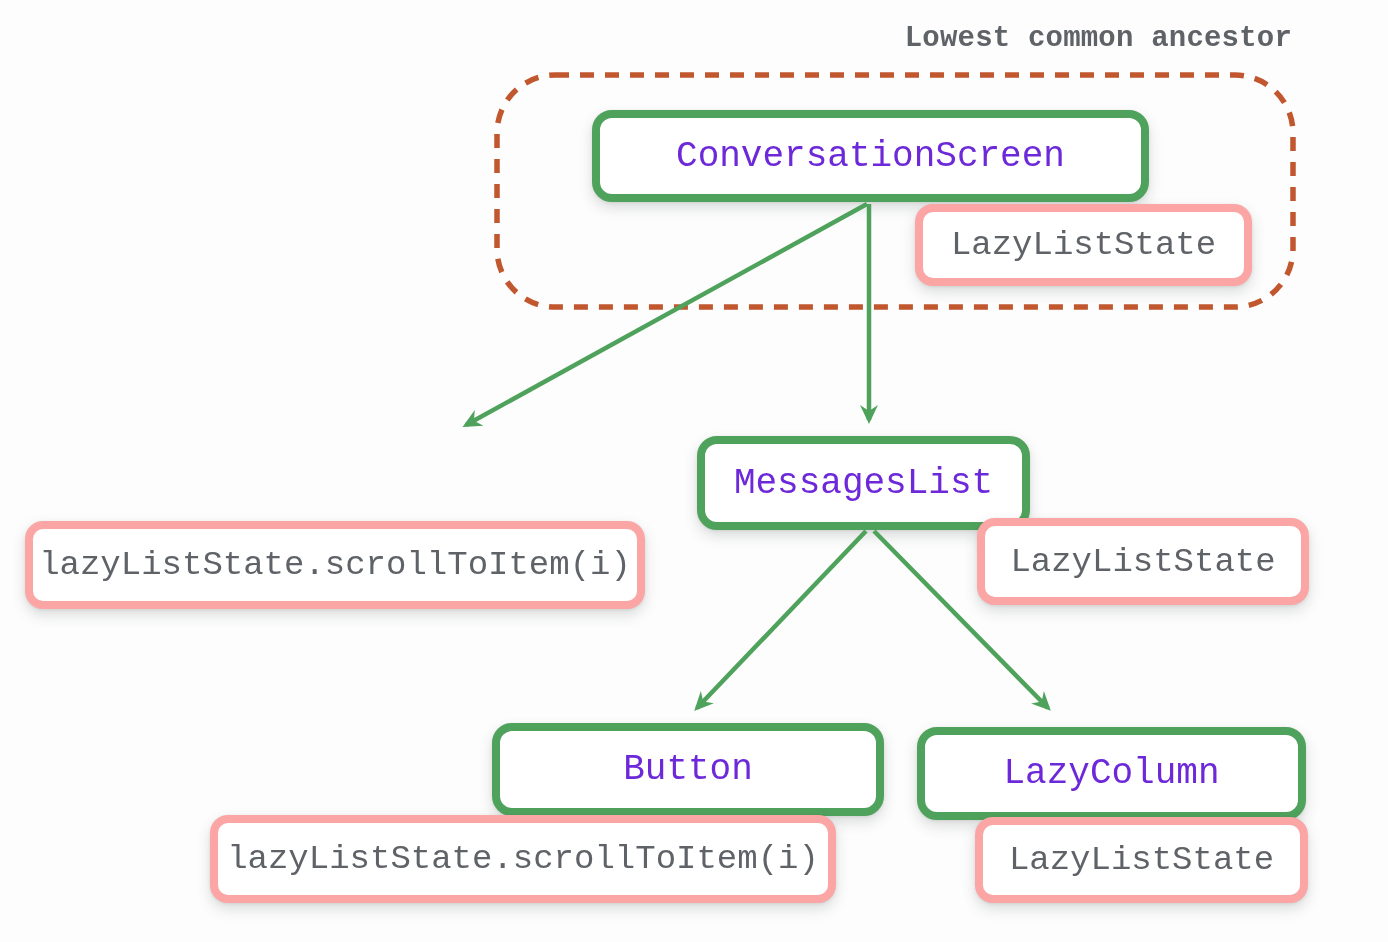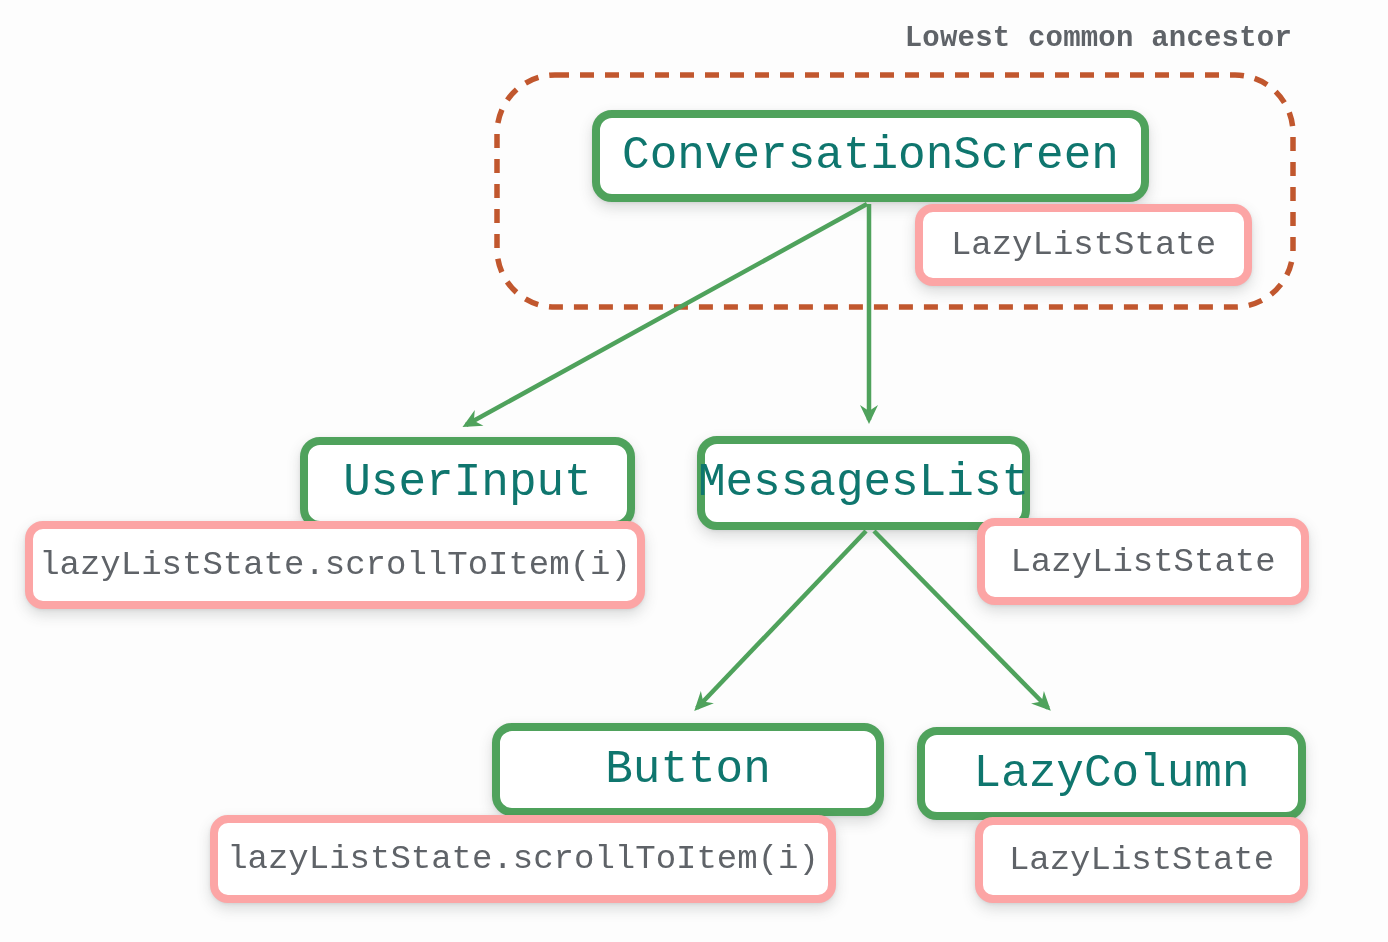--- a/index.html
+++ b/index.html
@@ -40,22 +40,22 @@
     background: #ffffff;
     display: flex;
     align-items: center;
     justify-content: center;
     box-sizing: border-box;
     box-shadow: 0 6px 14px rgba(60,64,67,0.18), 0 1px 3px rgba(60,64,67,0.10);
   }
   .node.green {
     border: 8px solid #4fa25c;
     border-radius: 20px;
-    color: #0f766e;
-    font-size: 46px;
+    color: #6d28d9;
+    font-size: 36px;
     z-index: 1;
   }
   .node.yellow {
     border: 8px solid #fca5a5;
     border-radius: 18px;
     color: #5f6368;
     font-size: 34px;
     z-index: 2;
   }
   .node .label {
@@ -93,23 +93,20 @@
     <line x1="867" y1="204" x2="466" y2="425" stroke="#4fa25c" stroke-width="4.5" marker-end="url(#ah)"></line>
     <line x1="869" y1="204" x2="869" y2="420" stroke="#4fa25c" stroke-width="4.5" marker-end="url(#ah)"></line>
     <line x1="866" y1="531" x2="697" y2="708" stroke="#4fa25c" stroke-width="4.5" marker-end="url(#ah)"></line>
     <line x1="874" y1="531" x2="1048" y2="708" stroke="#4fa25c" stroke-width="4.5" marker-end="url(#ah)"></line>
   </svg>
 
   <div class="node green pos-conversation">
     <span class="label">ConversationScreen</span>
   </div>
 
-  <div class="node green pos-userinput">
-    <span class="label">UserInput</span>
-  </div>
 
   <div class="node green pos-messageslist">
     <span class="label">MessagesList</span>
   </div>
 
   <div class="node green pos-button">
     <span class="label">Button</span>
   </div>
 
   <div class="node green pos-lazycolumn">

